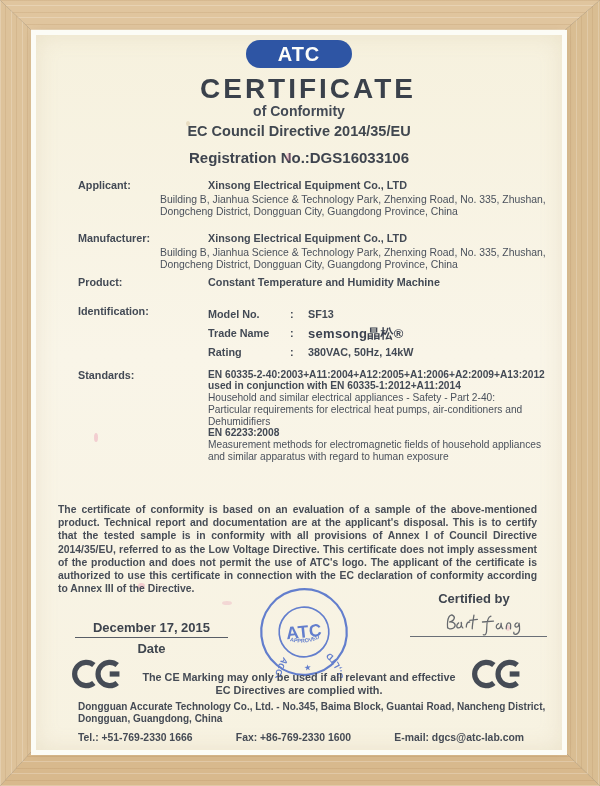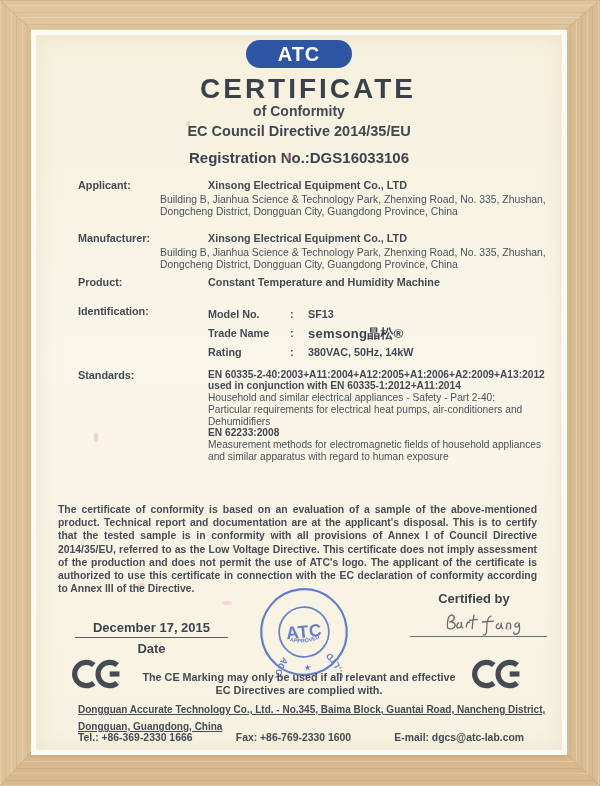--- a/index.html
+++ b/index.html
@@ -75,21 +75,21 @@
   .date-block { position:absolute; left:39px; top:585px; width:153px; text-align:center; }
   .date-value { font-size:13px; font-weight:bold; color:#3e444e; padding-bottom:2px; border-bottom:1.4px solid #585d66; }
   .date-label { margin-top:3px; font-size:13px; font-weight:bold; color:#40474f; }
   .stamp { position:absolute; left:222px; top:551px; width:92px; height:92px; opacity:.88; }
   .ce-note { position:absolute; left:0; right:0; top:636px; text-align:center;
     font-size:10.8px; font-weight:bold; line-height:13px; color:#454b55; }
   .ce-note > div { max-width:330px; margin:0 auto; }
   .ce-mark { position:absolute; top:620px; width:52px; height:38px; }
   .ce-left { left:36px; } .ce-right { left:436px; }
   .footer-address { position:absolute; left:42px; top:666px; width:472px;
-    font-size:10px; font-weight:bold; line-height:17px; color:#454b55;text-decoration:underline; }
+    font-size:10px; font-weight:bold; line-height:12px; color:#454b55; }
   .footer-contact { position:absolute; left:42px; right:38px; top:697px;
     display:flex; justify-content:space-between; font-size:10.4px; font-weight:bold; color:#454b55; }
 
   svg text { font-family:"Liberation Sans", sans-serif; }
 </style>
 </head>
 <body>
 
 <div class="scene">
   <div class="frame-piece frame-top"></div>
@@ -221,19 +221,19 @@
     <svg class="ce-mark ce-right" viewBox="0 0 80 46">
       <g fill="none" stroke="#454b55" stroke-width="8">
         <path d="M 33.6 9.2 A 18 18 0 1 0 33.6 36.8"></path>
         <path d="M 69.6 9.2 A 18 18 0 1 0 69.6 36.8"></path>
         <path d="M 58 23 H 73"></path>
       </g>
     </svg>
 
     <div class="footer-address">Dongguan Accurate Technology Co., Ltd. - No.345, Baima Block, Guantai Road, Nancheng District, Dongguan, Guangdong, China</div>
     <div class="footer-contact">
-      <span>Tel.: +86-369-2330 1666</span>
+      <span>Tel.: +51-769-2330 1666</span>
       <span>Fax: +86-769-2330 1600</span>
       <span>E-mail: dgcs@atc-lab.com</span>
     </div>
 
   </div>
 </div>
 
 </body></html>

